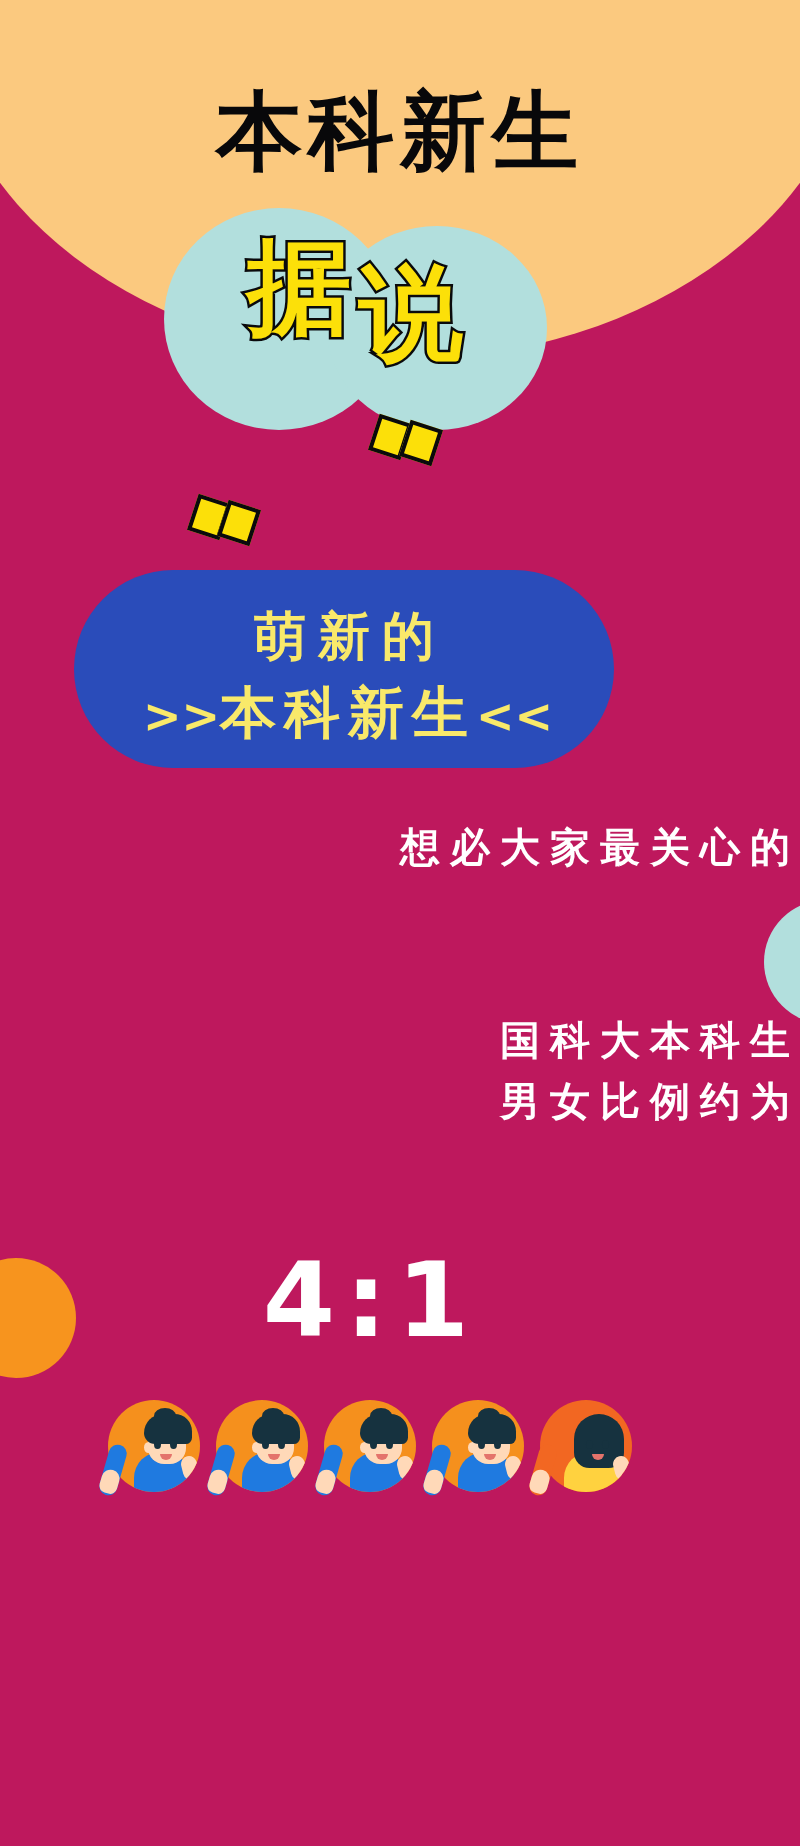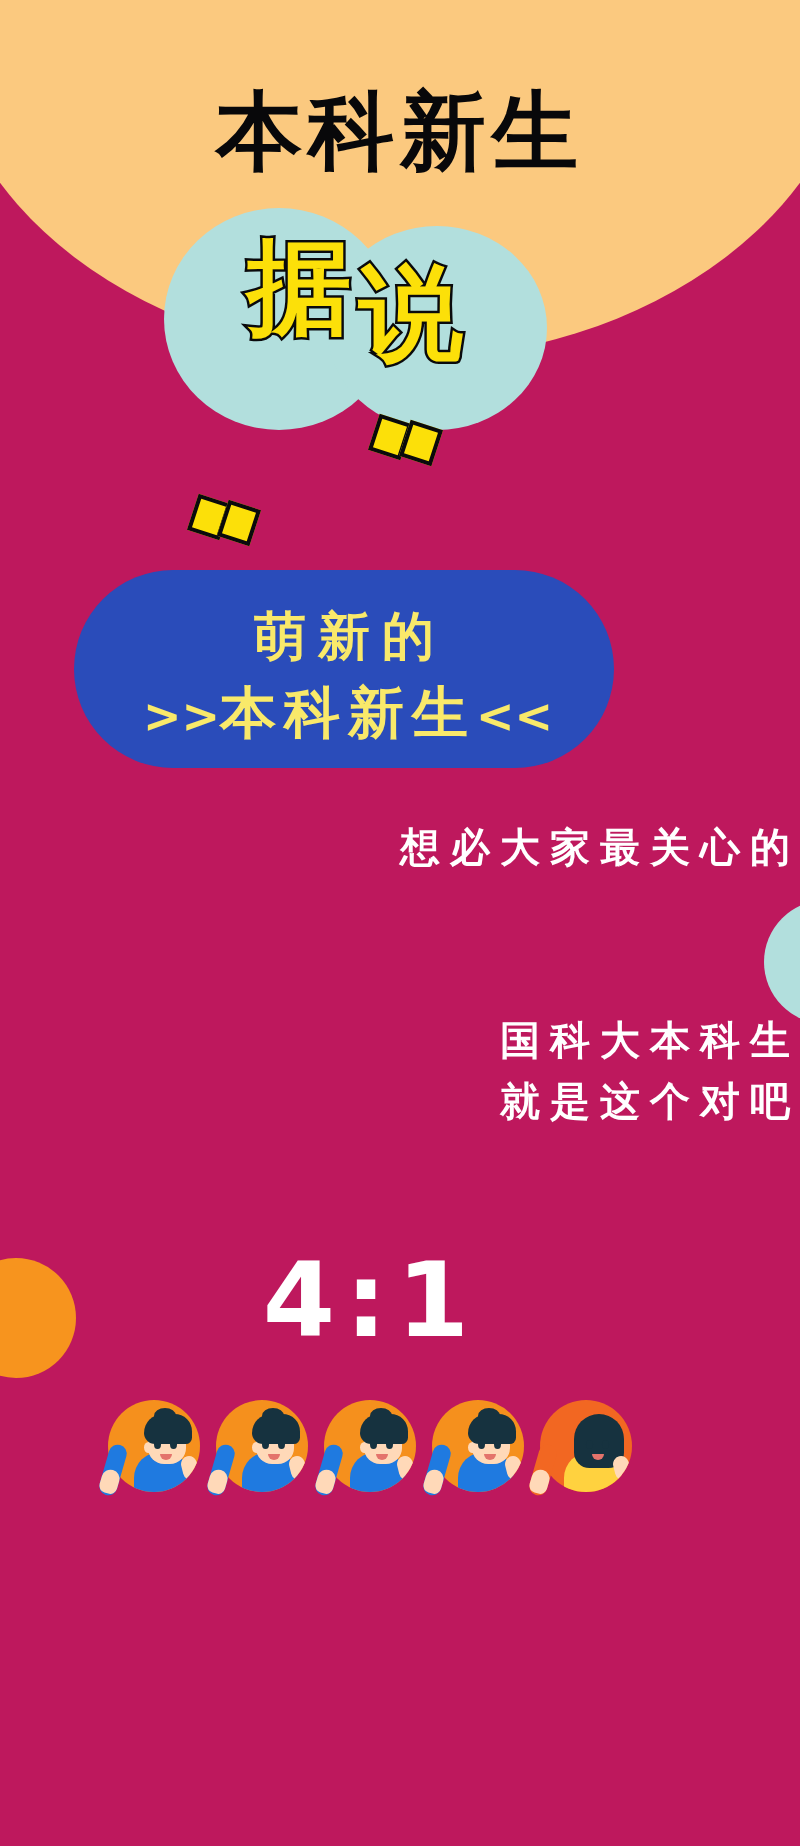--- a/index.html
+++ b/index.html
@@ -381,21 +381,21 @@
     <div class="pill-line l1">萌新的</div>
     <div class="pill-line l2"><span class="arrow">&gt;&gt;</span><span>本科新生</span><span class="arrow">&lt;&lt;</span></div>
   </div>
 
   <div class="white-block block-a">
     <div class="row">想必大家最关心的</div>
   </div>
 
   <div class="white-block block-b">
     <div class="row">国科大本科生</div>
-    <div class="row">就是这个对吧</div>
+    <div class="row">男女比例约为</div>
   </div>
 
   <div class="ratio-big">4:1</div>
 
   <div class="avatar-row">
 
     <div class="avatar male">
       <div class="av-disc">
         <div class="av-body"></div>
         <div class="av-collar"></div>

